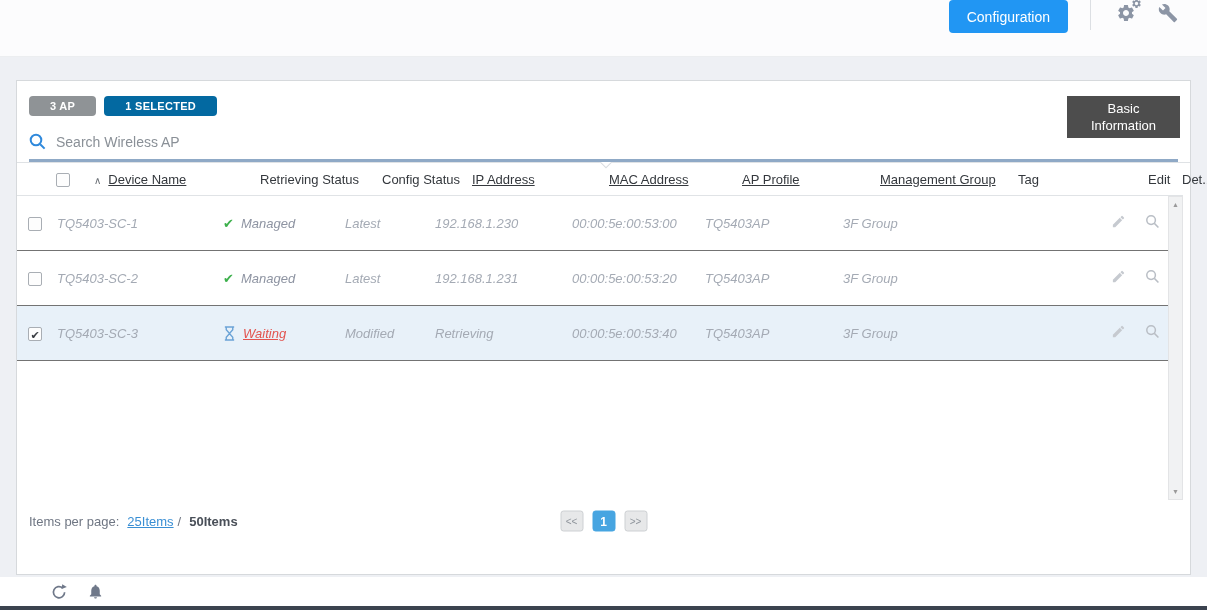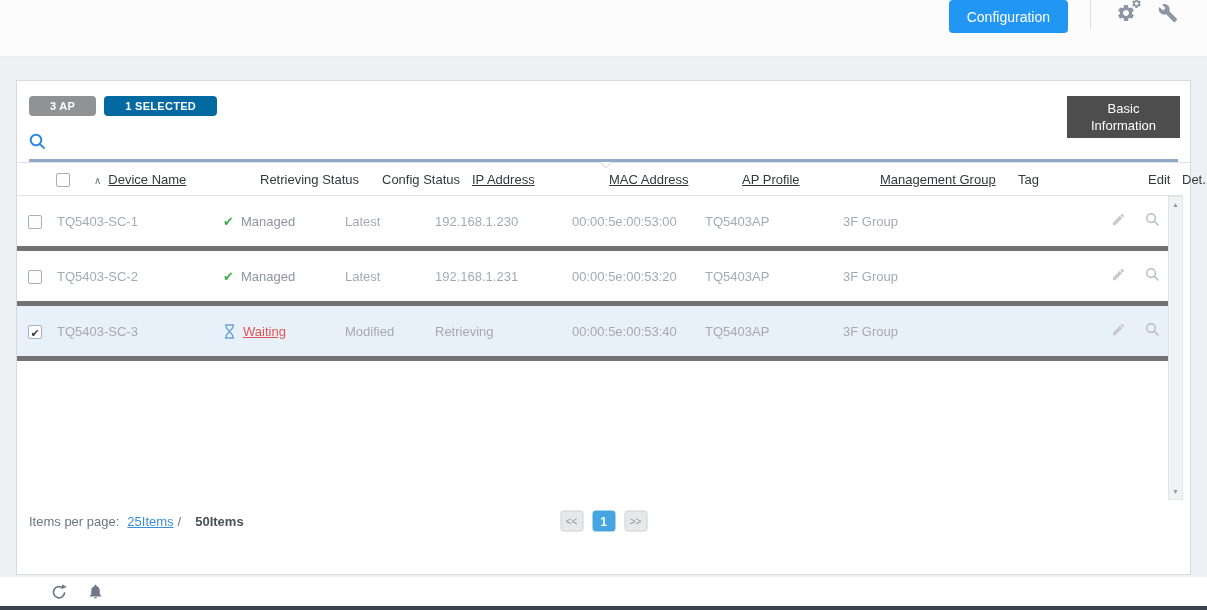--- a/index.html
+++ b/index.html
@@ -65,39 +65,39 @@
   .sort-caret { font-size:10px; color:#6a6f75; margin-right:7px; }
 
   .cb { display:inline-block; width:14px; height:14px; border:1px solid #a9aeb4;
         border-radius:2px; background:#fdfdfd; vertical-align:middle; cursor:pointer;
         text-align:center; line-height:13px; }
   .cb .cbmark { font-size:11px; color:#3a3e44; }
   .td-check,.th-check { text-align:center; padding-left:2px; }
 
   .tbody { margin-right:22px; height:304px; background:#fff; }
   .tr { height:55px; align-items:center; font-size:13px; color:#a4aab4;
-        border-bottom:5px solid #737373; background:#fff; }
+        border-bottom:1px solid #737373; background:#fff;font-style:italic; }
   .tr.selected { background:#e8f1f9; }
   .td { overflow:hidden; white-space:nowrap; padding-right:6px; }
   .status-cell { display:flex; align-items:center; gap:7px; color:#8e94a2; }
   .check-glyph { color:#3db04c; font-size:13px; }
   .waiting-link { color:#e25450; text-decoration:underline; cursor:pointer; }
   .td-icon { text-align:left; cursor:pointer; }
 
   .vscroll { position:absolute; top:33px; right:7px; width:15px; height:304px;
              background:#f1f2f3; border:1px solid #e3e4e6; cursor:pointer; }
   .vscroll .arr { position:absolute; left:0; width:100%; text-align:center;
                   font-size:7px; color:#9a9a9a; }
   .vscroll .up { top:4px; } .vscroll .dn { bottom:4px; }
 
   
   .panel-footer { height:42px; display:flex; align-items:center; padding:0 12px;
                   position:relative; font-size:13px; color:#6f7683; }
   .ipp a { color:#3a8fd4; text-decoration:underline; cursor:pointer; margin:8px 4px 0 8px; }
-  .ipp .bold { color:#494f58; font-weight:bold; margin-left:14px; }
+  .ipp .bold { color:#494f58; font-weight:bold; margin-left:8px; }
   .pager { position:absolute; left:50%; top:50%; transform:translate(-50%,-50%);
            display:flex; gap:9px; }
   .pager button { min-width:23px; height:21px; border:1px solid #cdd0d3; background:#e7e8e9;
                   color:#8f959c; font-size:10px; font-family:inherit; border-radius:3px;
                   cursor:pointer; padding:0 4px; }
   .pager button.active { background:#47a5e1; border-color:#47a5e1; color:#fff;
                          font-weight:bold; font-size:12px; }
 
   
   .bottombar { position:absolute; left:0; bottom:0; width:100%; height:33px; background:#fff;
@@ -138,20 +138,21 @@
       <div class="tabs">
         <div class="tab active">Basic Information</div>
       </div>
     </div>
 
     <div class="searchrow">
       <svg width="17" height="17" viewBox="0 0 17 17" fill="none" stroke="#2f89dc" stroke-width="2">
           <circle cx="7" cy="7" r="5.3"></circle>
           <line x1="11.2" y1="11.2" x2="15.6" y2="15.6"></line>
         </svg>
+      <input type="text" placeholder="Search Wireless AP" style="">
     </div>
 
 
     <div class="table-area">
       <div class="notch">
           <div class="diamond"></div>
         </div>
 
       <div class="thead grid-cols">
         <div class="th th-check"><span class="cb"></span></div>

